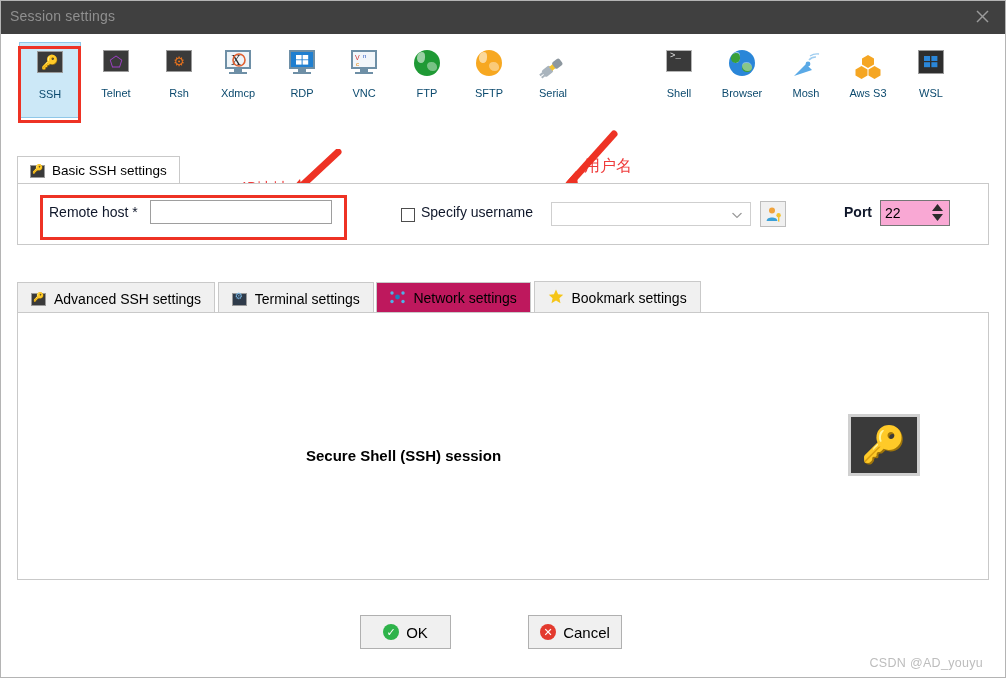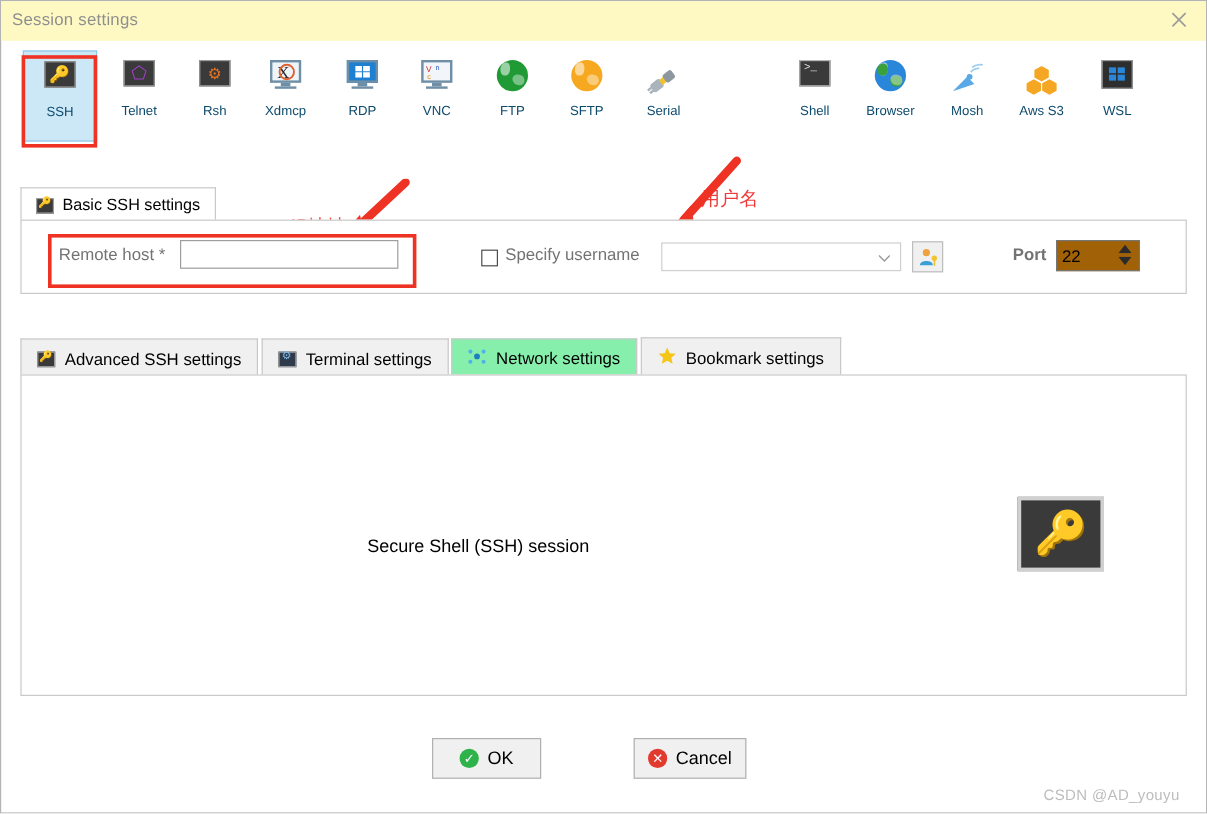--- a/index.html
+++ b/index.html
@@ -18,21 +18,21 @@
     position: absolute; left: 0; top: 0;
     width: 1006px; height: 678px;
     background: #ffffff;
     border: 1px solid #b4b4b4;
     box-sizing: border-box;
   }
   
   .titlebar {
     position: absolute; left: 0; top: 0;
     width: 100%; height: 33px;
-    background: #fef9c3;
+    background: #404040;
     box-sizing: border-box;
   }
   .title-text {
     position: absolute; left: 9px; top: 7px;
     font-size: 14px;
     color: #8f8f8f;
     letter-spacing: 0.2px;
     white-space: nowrap;
   }
   .close-btn {
@@ -162,21 +162,21 @@
   }
   .tab.active { background: #ffffff; }
   .tab .tab-ico { margin-right: 7px; display:inline-block; }
   .panel-basic {
     position: absolute; left: 16px; top: 182px;
     width: 972px; height: 62px;
     background: #ffffff;
     border: 1px solid #c9c9c9;
     box-sizing: border-box;
   }
-  .fld-label { font-size: 14px; color: #737373; }
+  .fld-label { font-size: 14px; color: #0f172a; }
   .txtinput {
     border: 1px solid #9e9e9e;
     background: #ffffff;
     height: 24px;
     box-sizing: border-box;
     font-family: "Liberation Sans", sans-serif;
     font-size: 13px;
     padding: 0 4px;
     outline: none;
   }
@@ -205,21 +205,21 @@
     border: 1px solid #bdbdbd;
     background: #f0f0f0;
     box-sizing: border-box;
     display: flex; align-items: center; justify-content: center;
     cursor: pointer;
   }
   .spinner {
     position: relative;
     width: 70px; height: 26px;
     border: 1px solid #767676;
-    background: #a16207;
+    background: #f9a8d4;
     box-sizing: border-box;
   }
   .spinner .val {
     position: absolute; left: 4px; top: 4px;
     font-size: 14px;
   }
   .spin-btns {
     position: absolute; right: 6px; top: 3px;
     display: flex; flex-direction: column; gap: 3px;
   }
@@ -236,28 +236,29 @@
     padding: 0 13px;
     border: 1px solid #c9c9c9;
     border-bottom: none;
     box-sizing: border-box;
     background: #f0f0f0;
     font-size: 14px;
     cursor: pointer;
     white-space: nowrap;
     margin-right: -1px;
   }
-  .tab-lower.active { background: #86efac; }
+  .tab-lower.active { background: #be185d; }
   .tab-lower .tab-ico { margin-right: 8px; display:inline-block; }
   .panel-lower {
     position: absolute; left: 16px; top: 311px;
     width: 972px; height: 268px;
     background: #ffffff;
     border: 1px solid #c9c9c9;
     box-sizing: border-box;
+    font-weight: bold;
   }
   .session-desc {
     position: absolute; left: 288px; top: 134px;
     font-size: 15px;
     color: #000;
   }
   .bigkey {
     position: absolute; right: 68px; top: 101px;
     width: 72px; height: 62px;
     background: #3a3a3a;

